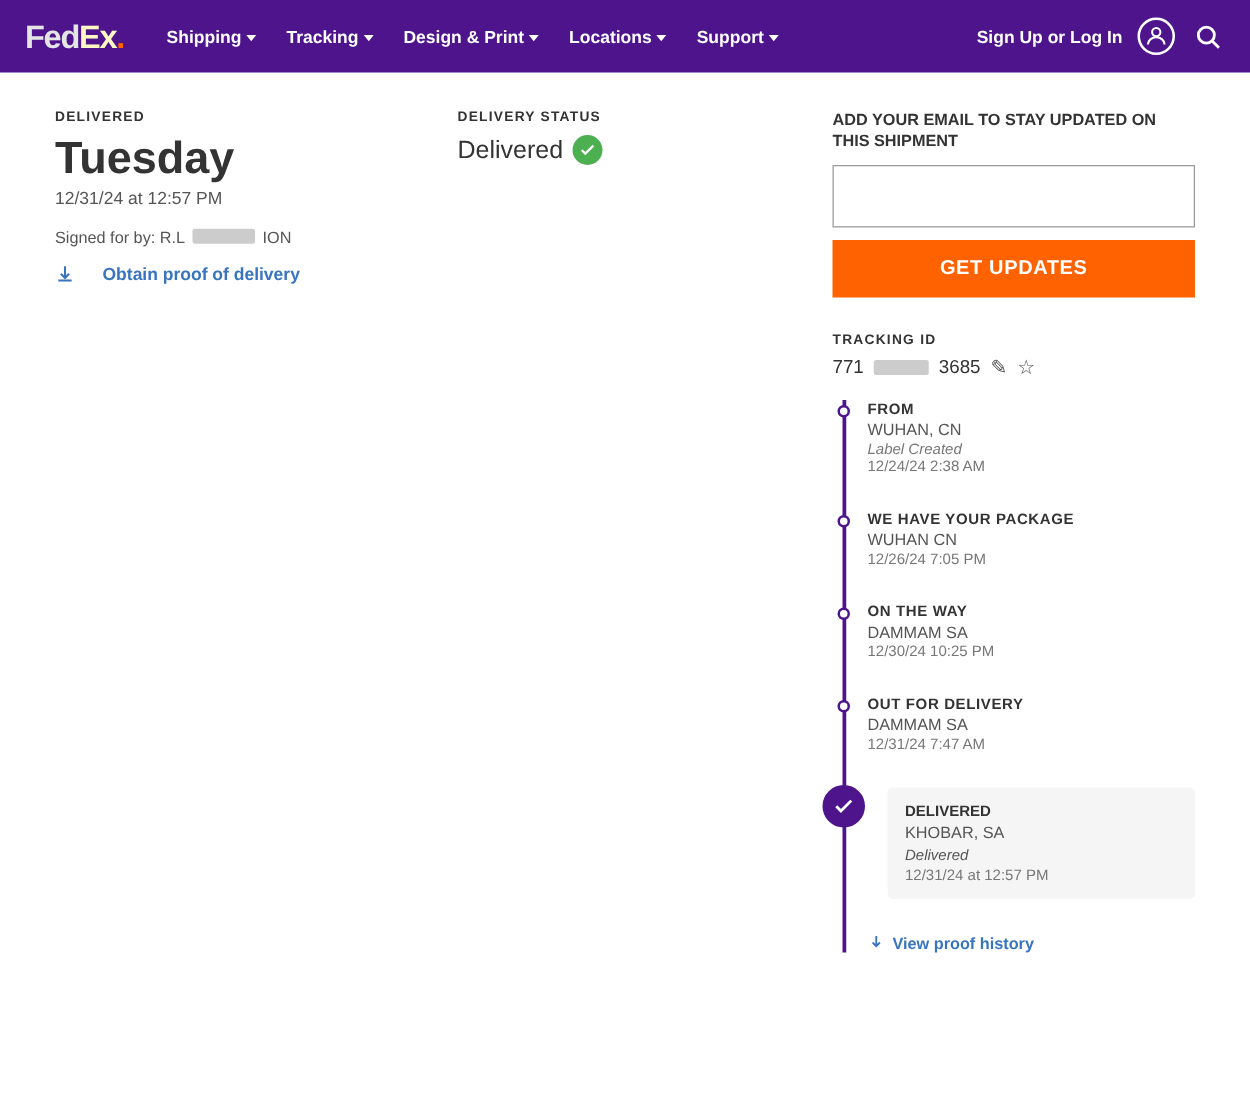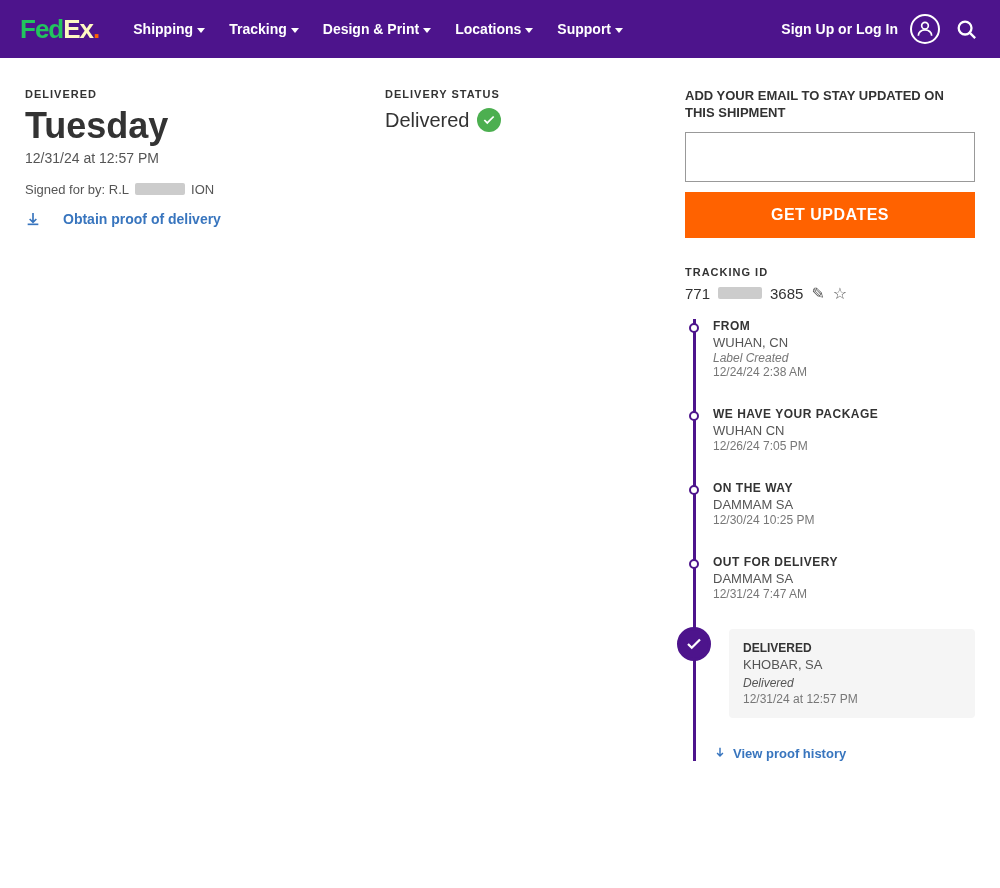--- a/index.html
+++ b/index.html
@@ -80,21 +80,21 @@
       height: 28px;
       display: flex;
       align-items: center;
       justify-content: center;
       cursor: pointer;
     }
 
     
     .main-content {
       display: flex;
-      padding: 30px 25px;
+      padding: 30px 44px;
       gap: 40px;
       justify-content: center;
     }
 
     
     .left-panel {
       flex: 1;
       min-width: 0;
     }
     .delivered-badge {
@@ -354,21 +354,21 @@
       cursor: pointer;
       margin-top: 14px;
     }
   </style>
 </head>
 <body>
 
 <nav>
   <div class="nav-logo">
     <span class="nav-logo-text">
-      <span style="color:#22c55e">Fed</span><span style="color:#fef9c3">Ex</span><span style="color:#ff6200">.</span>
+      <span style="color:#e5e5e5">Fed</span><span style="color:#fef9c3">Ex</span><span style="color:#ff6200">.</span>
     </span>
   </div>
   <div class="nav-links">
     <div class="nav-item">
       <span>Shipping</span>
       <span class="chevron"></span>
     </div>
     <div class="nav-item">
       <span>Tracking</span>
       <span class="chevron"></span>

